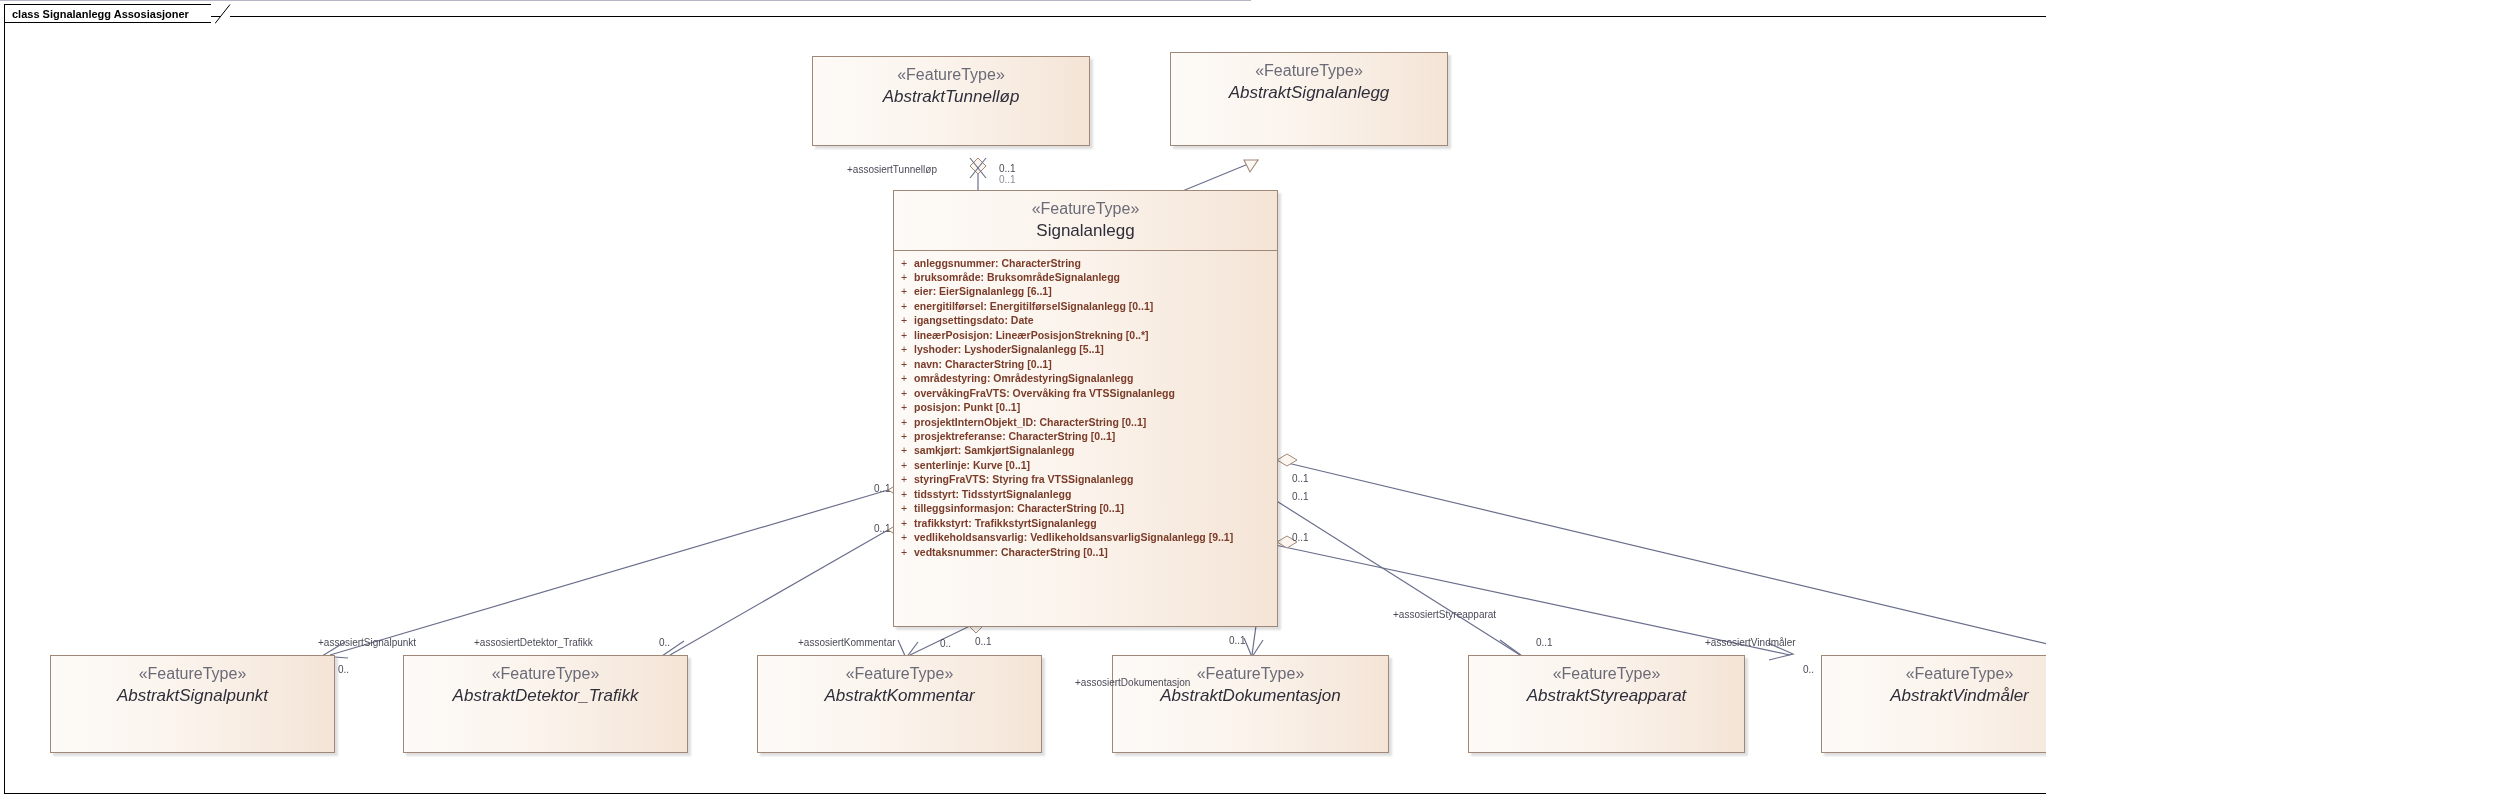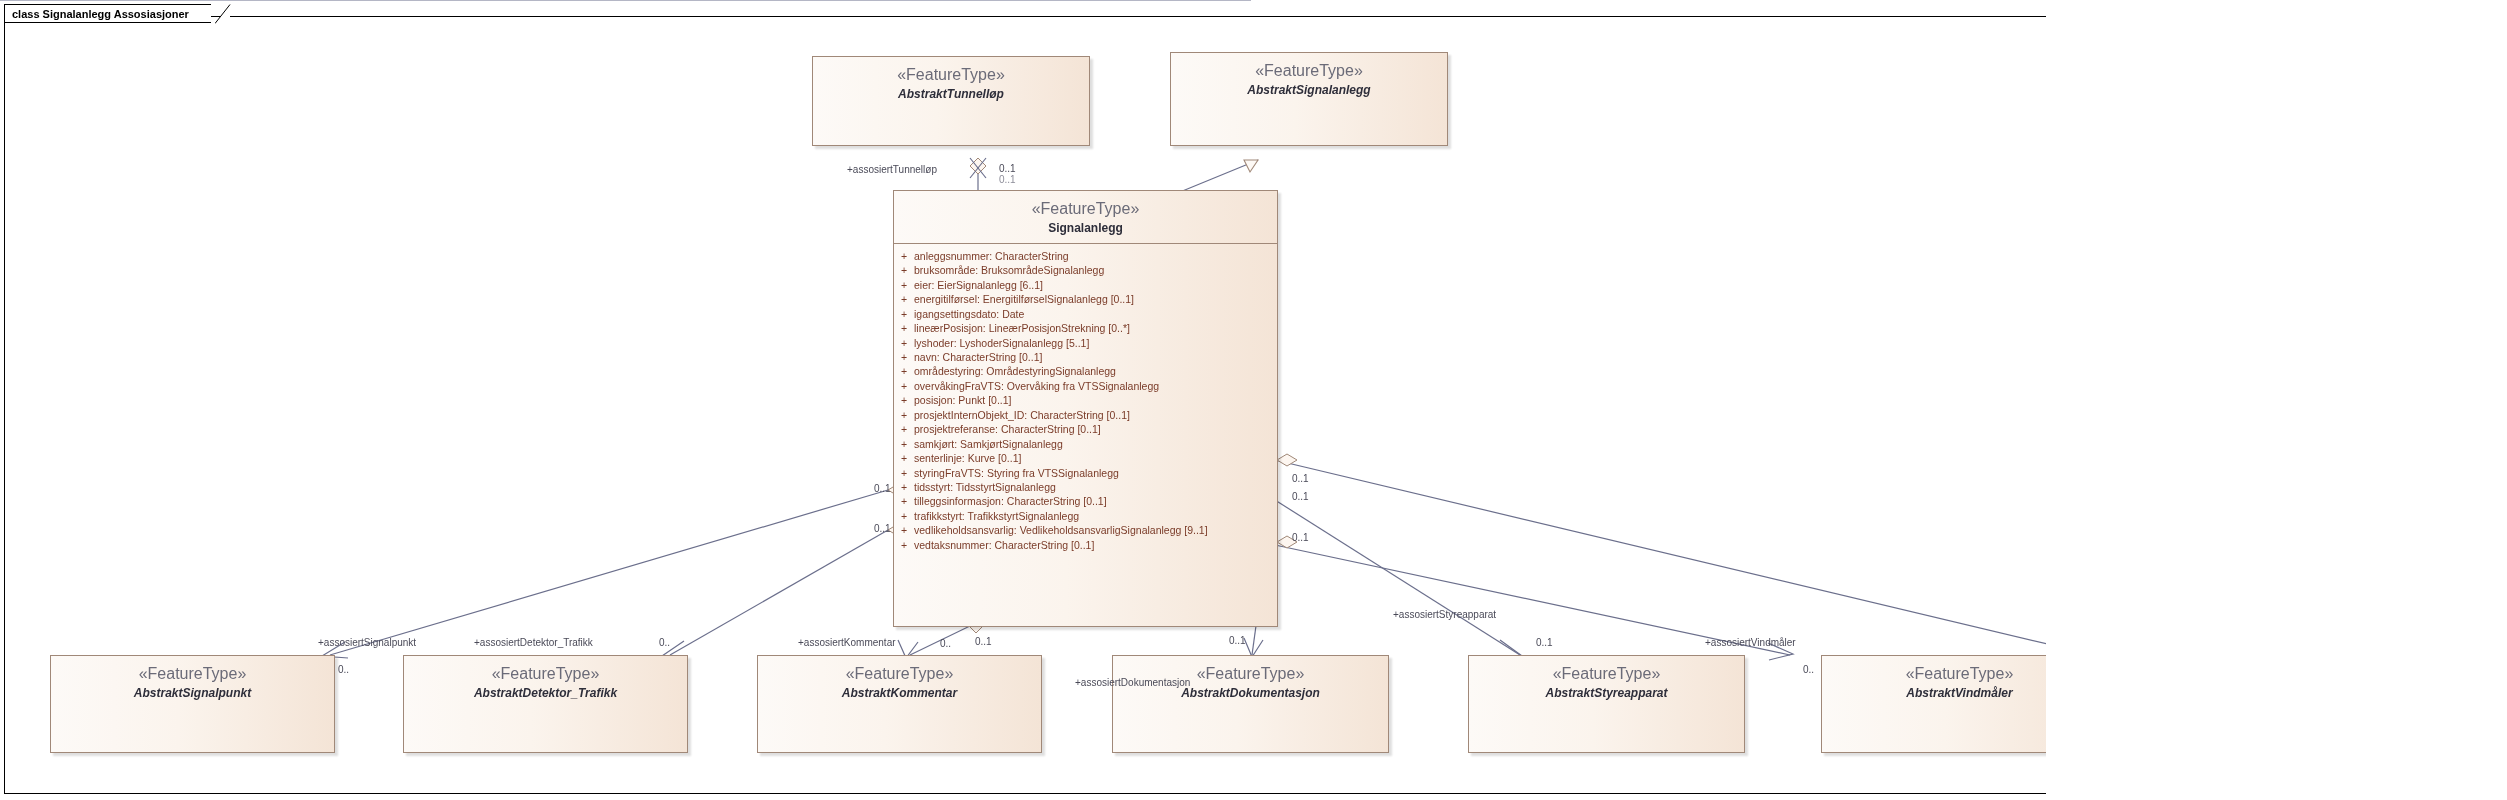--- a/index.html
+++ b/index.html
@@ -74,22 +74,22 @@
     padding-top: 7px;
     line-height: 1.35;
     color: #3a3a46;
   }
   .uml-class .stereo {
     font-size: 16px;
     color: #6b6b78;
     display: block;
   }
   .uml-class .cname {
-    font-size: 12px;
-    font-weight: bold;
+    font-size: 17px;
+    font-weight: normal;
     color: #2e2e3a;
     display: block;
   }
   .uml-class.abstract .cname { font-style: italic; }
 
   .uml-class.with-compartment .hdr {
     border-bottom: 1px solid #a08878;
     padding-bottom: 7px;
   }
   .attrs {
@@ -101,21 +101,21 @@
     color: #7a3b28;
     line-height: 14.45px;
     white-space: nowrap;
   }
   .attr-vis {
     width: 20px;
     text-align: center;
     flex: 0 0 20px;
     color: #7a3b28;
   }
-  .attr-txt { flex: 1 1 auto; }
+  .attr-txt { flex: 1 1 auto; font-weight: bold; }
 
   
   #connectors {
     position: absolute;
     left: 0; top: 0;
     width: 2507px;
     height: 800px;
     z-index: 2;
     pointer-events: none;
   }

